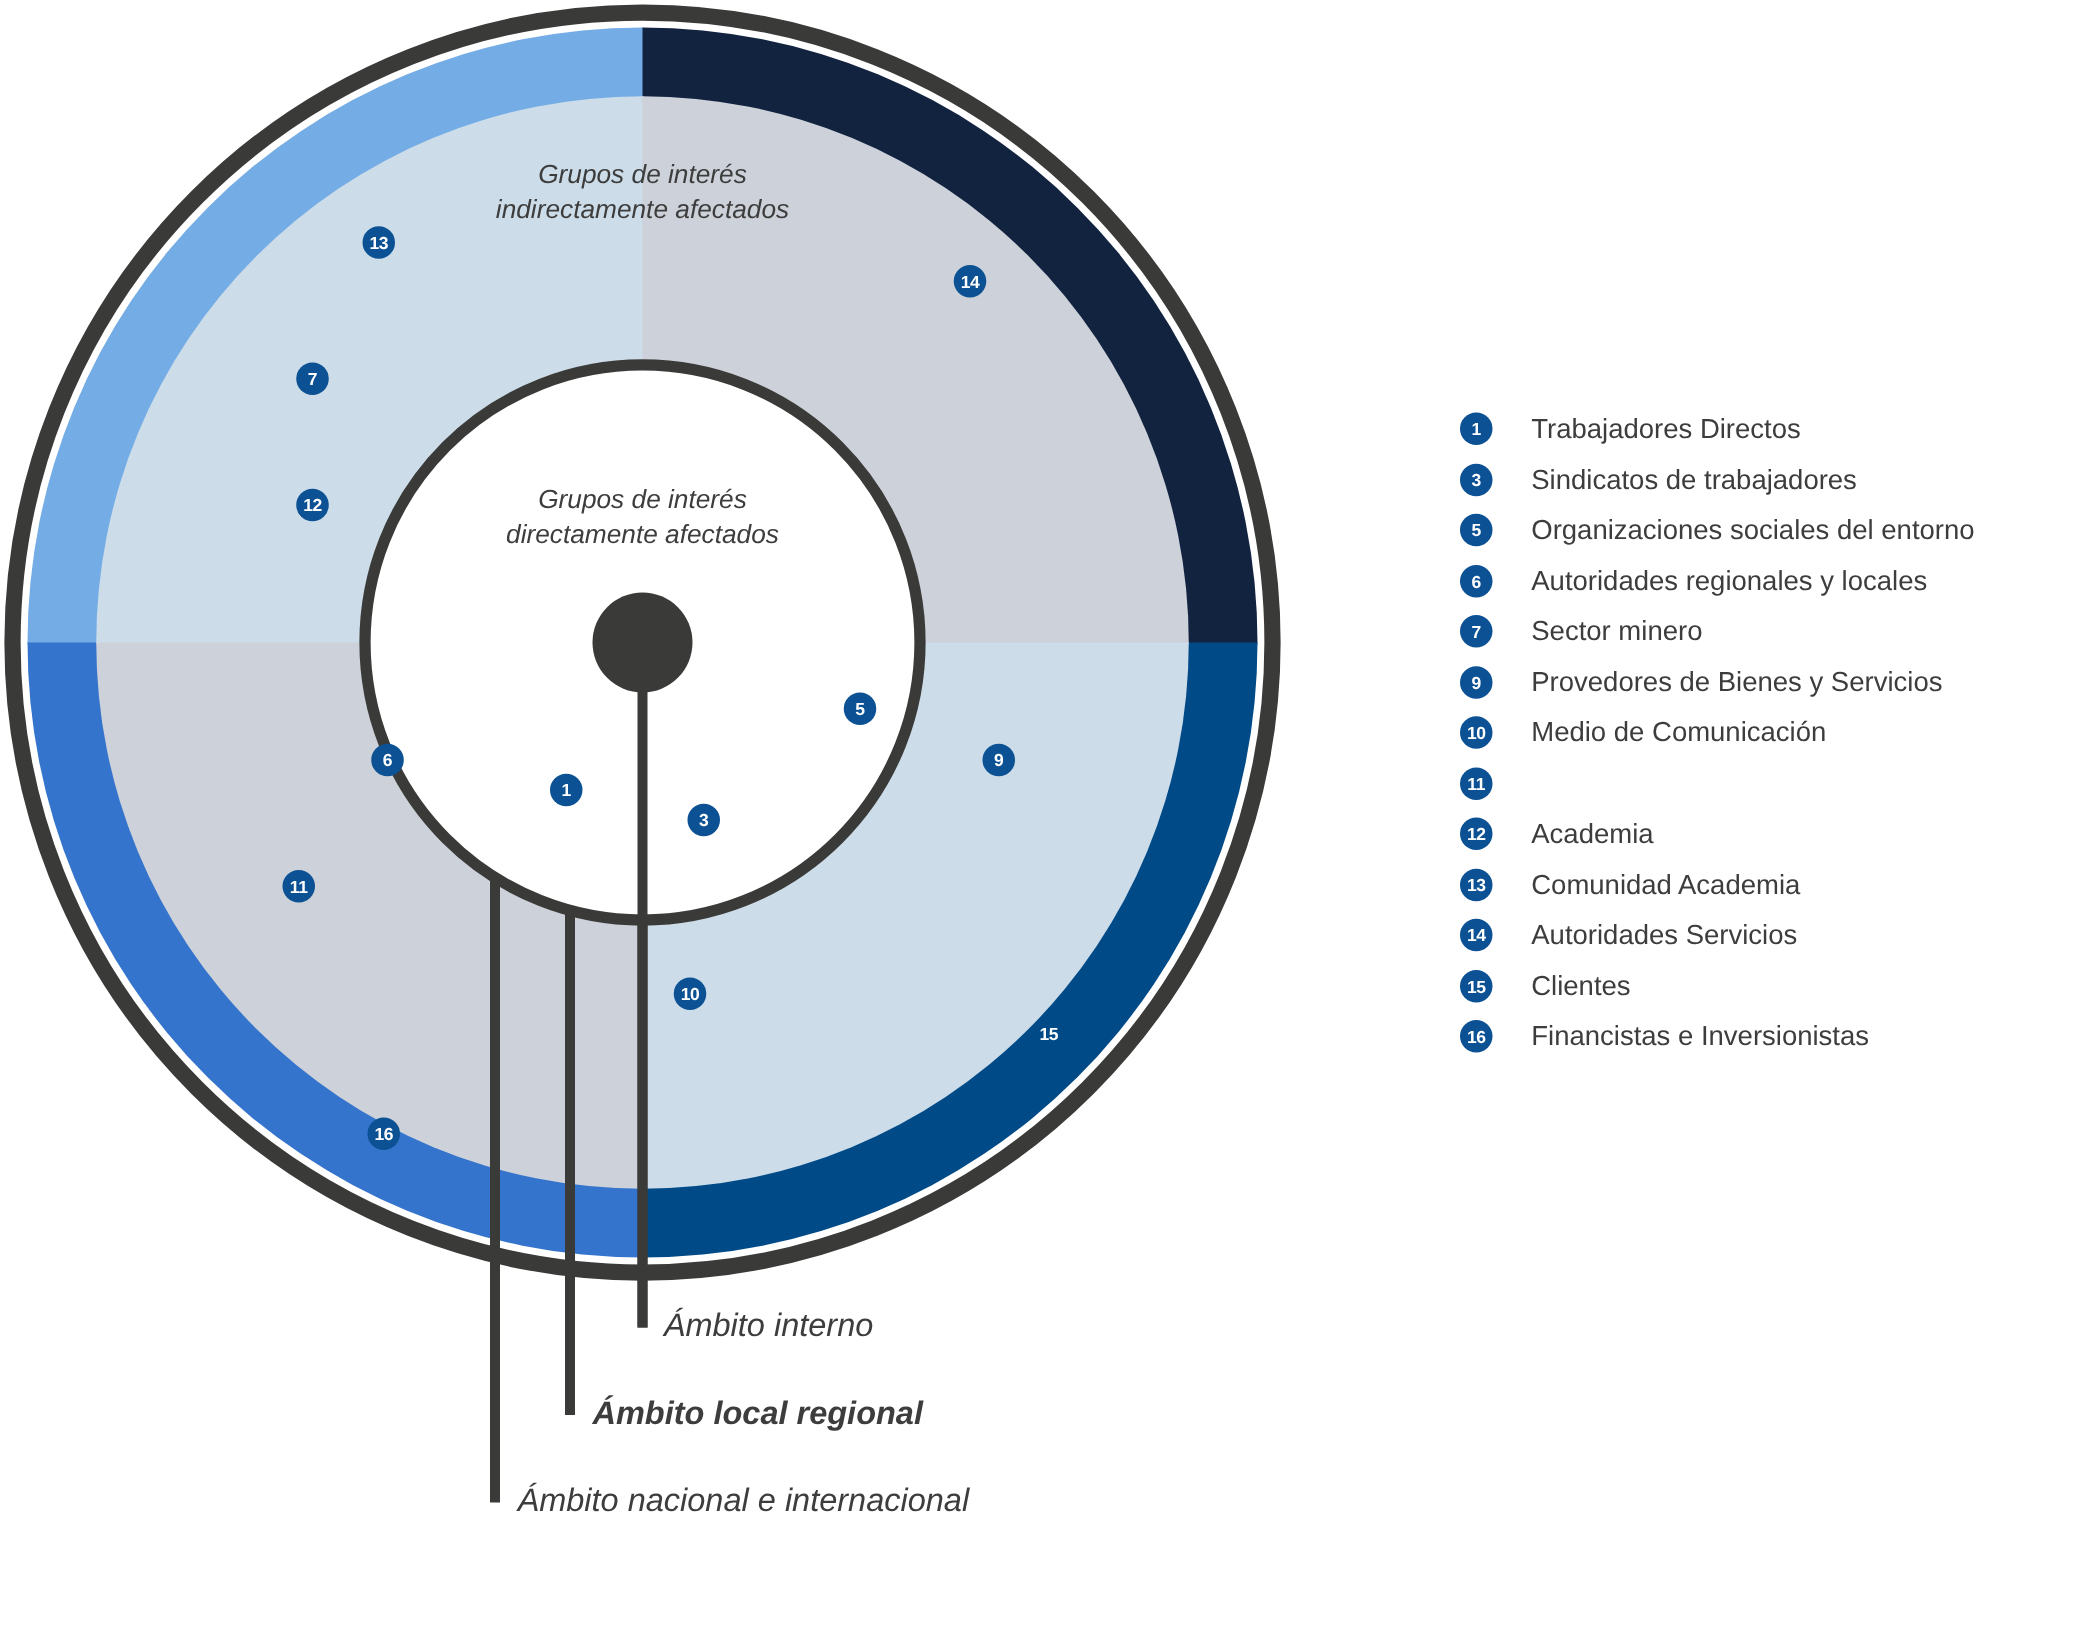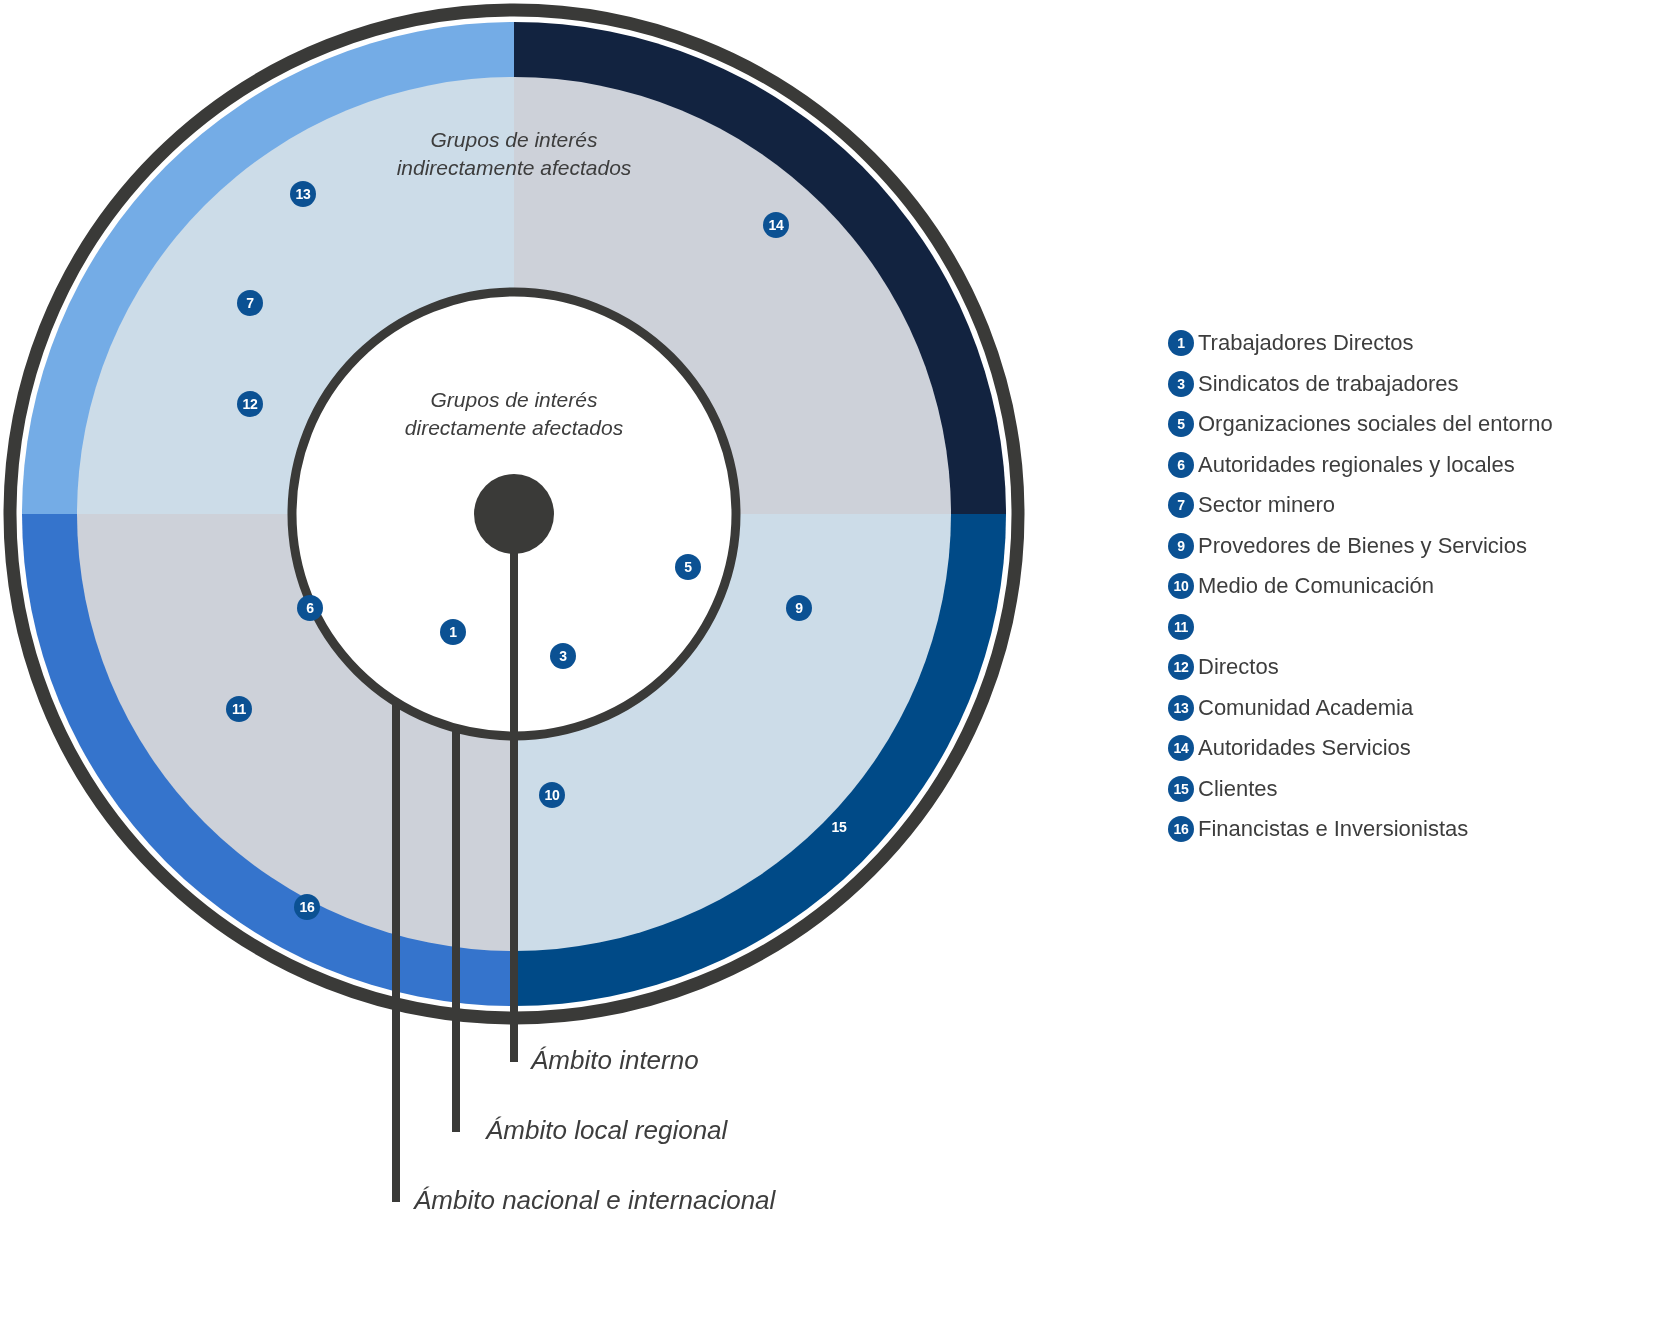--- a/index.html
+++ b/index.html
@@ -78,21 +78,21 @@
     width:26px;height:26px;
     border-radius:50%;
     background:#0B5193;
     color:#fff;
     font-size:14px;font-weight:bold;
     display:flex;align-items:center;justify-content:center;
     line-height:1;
     letter-spacing:-0.3px;
   }
   .legend-text{
-    margin-left:4px;
+    margin-left:31px;
     font-size:22px;
     color:#3d3d3d;
     white-space:nowrap;
     font-family:"Liberation Sans", sans-serif;
   }
 </style>
 </head>
 <body>
 
 <div id="stage">
@@ -161,21 +161,21 @@
         <div class="marker" style="left: 453px; top: 632px;">1</div>
         <div class="marker" style="left: 563px; top: 656px;">3</div>
         <div class="marker" style="left: 239px; top: 709px;">11</div>
         <div class="marker" style="left: 552px; top: 795px;">10</div>
         <div class="marker plain" style="left: 839px; top: 827px;">15</div>
         <div class="marker" style="left: 307px; top: 907px;">16</div>
       </div>
 
     <div id="scopes">
         <div class="scope-label" style="left: 531px; top: 1045px;">Ámbito interno</div>
-        <div class="scope-label" style="left: 486px; top: 1115px;">Ámbito local regional</div>
+        <div class="scope-label" style="left: 474px; top: 1115px; font-weight: bold;">Ámbito local regional</div>
         <div class="scope-label" style="left: 414px; top: 1185px;">Ámbito nacional e internacional</div>
       </div>
   </div>
 
   <div id="legend">
       <div class="legend-row">
         <span class="legend-badge">1</span>
         <span class="legend-text">Trabajadores Directos</span>
       </div>
       <div class="legend-row">
@@ -200,21 +200,21 @@
       </div>
       <div class="legend-row">
         <span class="legend-badge">10</span>
         <span class="legend-text">Medio de Comunicación</span>
       </div>
       <div class="legend-row">
         <span class="legend-badge">11</span>
       </div>
       <div class="legend-row">
         <span class="legend-badge">12</span>
-        <span class="legend-text">Directos</span>
+        <span class="legend-text">Academia</span>
       </div>
       <div class="legend-row">
         <span class="legend-badge">13</span>
         <span class="legend-text">Comunidad Academia</span>
       </div>
       <div class="legend-row">
         <span class="legend-badge">14</span>
         <span class="legend-text">Autoridades Servicios</span>
       </div>
       <div class="legend-row">

